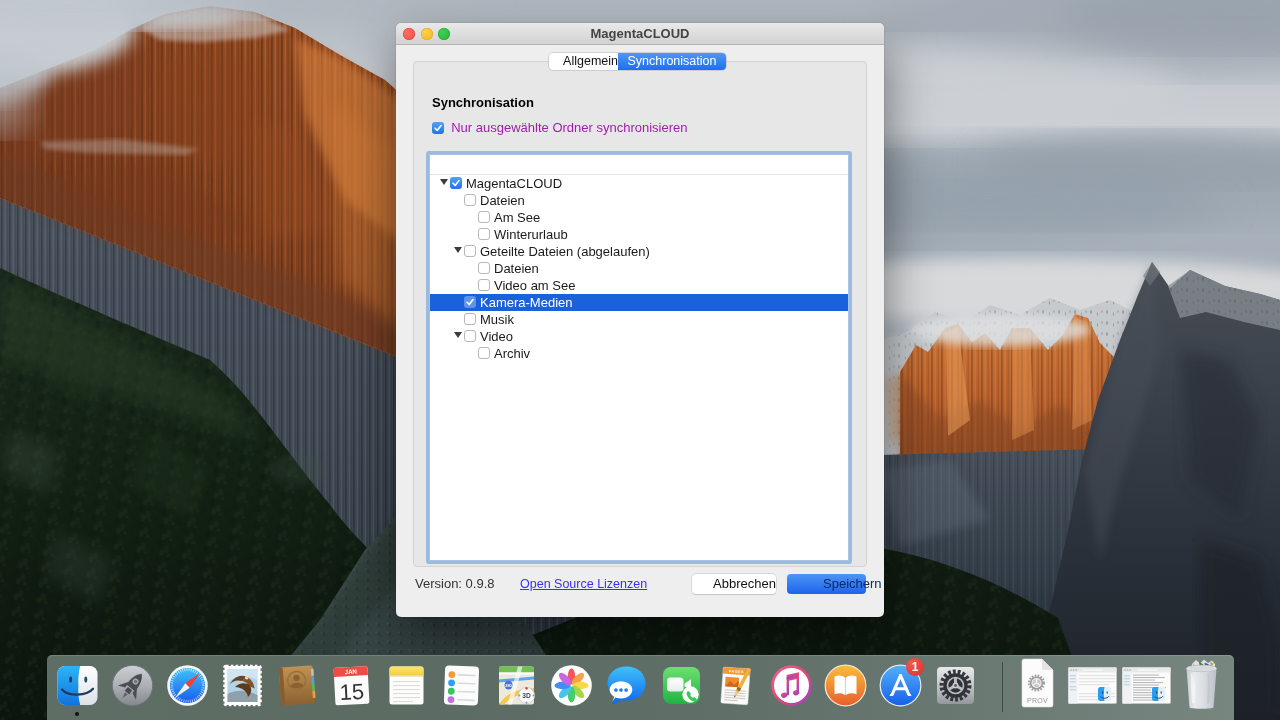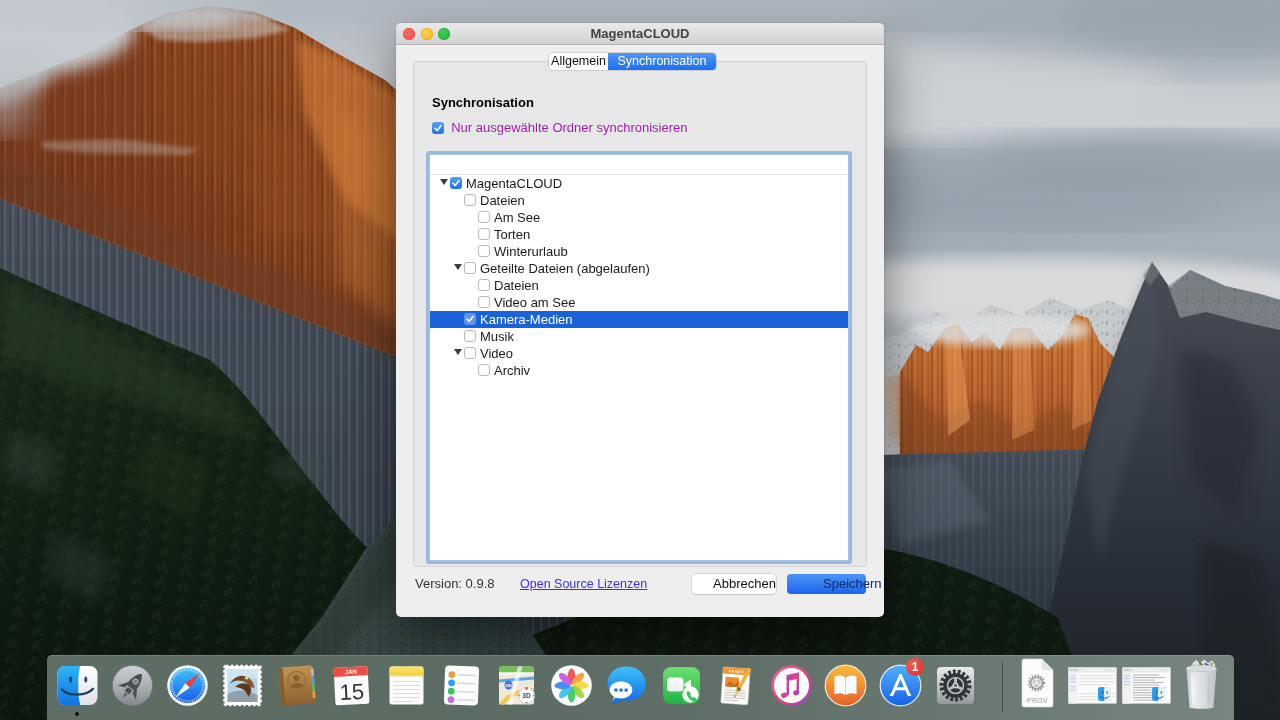--- a/index.html
+++ b/index.html
@@ -15,21 +15,21 @@
          background:linear-gradient(#e9e9e9,#d3d2d3); border-bottom:1px solid #b5b2b5;
          border-radius:5px 5px 0 0; }
   #titlebar .tl { position:absolute; top:5px; width:12px; height:12px; border-radius:50%; }
   #title { text-align:center; font-size:13px; font-weight:bold; color:#444; line-height:21px; letter-spacing:0; }
 
   #tabbox { position:absolute; left:17px; top:38px; width:454px; height:506px;
             background:#e8e7e8; border:1px solid #d4d2d4; border-radius:4px; }
   #tabs { position:absolute; left:153px; top:30px; height:17px; display:flex; z-index:5;
           border-radius:4px; box-shadow:0 0 0 .5px #b4b2b4; background:#fff; overflow:hidden;}
   #tabs .seg { font-size:12.5px; line-height:17px; text-align:center; color:#111; }
-  #tabs .seg:first-child { width:59px; }
+  #tabs .seg:first-child { width:69px;text-align:right; }
   #tabs .seg:last-child { width:108px; }
   #tabs .seg.on { background:linear-gradient(#4f97f4,#1d6ff0); color:#fff; }
 
   #heading { position:absolute; left:36px; top:72px; font-size:13px; font-weight:bold; color:#000; }
   #cbrow { position:absolute; left:36px; top:97px; font-size:13px; color:#a21caf; }
   .cb { display:inline-block; width:12px; height:12px; border-radius:3px; vertical-align:-2px; position:relative; }
   .cb.checked { background:linear-gradient(#53a0f5,#2271ee); }
   .cb.checked svg { position:absolute; left:1px; top:1px; }
 
   #list { position:absolute; left:33px; top:131px; width:420px; height:407px;
@@ -276,24 +276,20 @@
     <div class="row">
           <div class="rcb" style="left:34px"></div>
           <div class="lab" style="left:50px">Dateien</div>
         </div>
     <div class="row">
           <div class="rcb" style="left:48px"></div>
           <div class="lab" style="left:64px">Am See</div>
         </div>
     <div class="row">
           <div class="rcb" style="left:48px"></div>
-          <div class="lab" style="left:64px">Torten</div>
-        </div>
-    <div class="row">
-          <div class="rcb" style="left:48px"></div>
           <div class="lab" style="left:64px">Winterurlaub</div>
         </div>
     <div class="row">
           <div class="tri" style="left:24px"></div>
           <div class="rcb" style="left:34px"></div>
           <div class="lab" style="left:50px">Geteilte Dateien (abgelaufen)</div>
         </div>
     <div class="row">
           <div class="rcb" style="left:48px"></div>
           <div class="lab" style="left:64px">Dateien</div>

